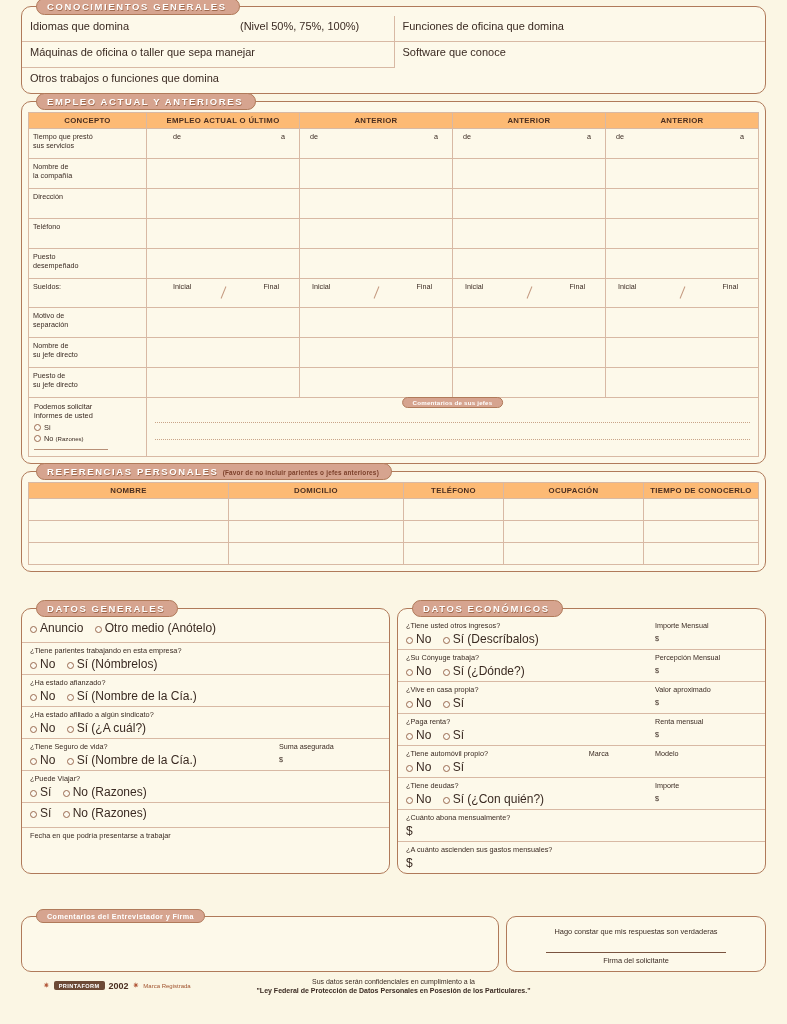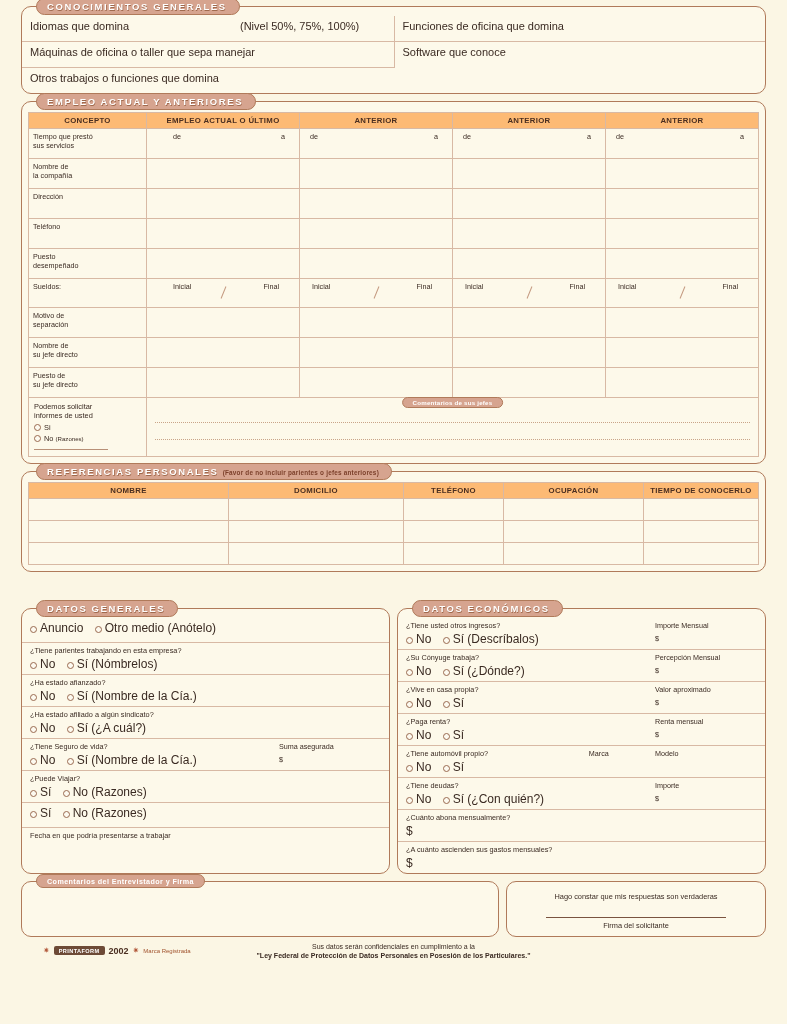--- a/index.html
+++ b/index.html
@@ -125,21 +125,21 @@
   .q { display:block; margin-bottom: 2px; font-size: 7.3px;}
   .ans { font-size: 12px; }
   .rcol {
     position: absolute; right: 8px; top: 3px; text-align: left; width: 102px;
     font-size: 7.2px;
   }
   .rcol .money { display:block; margin-top: 4px; }
   .mid-lbl { position:absolute; left: 52%; top: 3px; font-size:7.2px; }
 
   
-  .footer-wrap { display:flex; gap: 7px; align-items: center; }
+  .footer-wrap { display:flex; gap: 7px; align-items: center; margin-top: 35px; }
   .fbox {
     border: 1.6px solid #b07a5a; border-radius: 10px;
     background:#fdf9ea; position: relative; height: 56px;
   }
   .fbox.left { flex: 0 0 478px; }
   .fbox.right { flex: 1; text-align:center; padding-top: 10px; }
   .fbox .tag {
     position:absolute; top:-8px; left: 14px;
     background:#d6a48f; color:#fff; font-weight:bold; font-size:7.2px;
     padding: 1.5px 10px; border-radius: 8px; border:1.3px solid #b07a5a;

